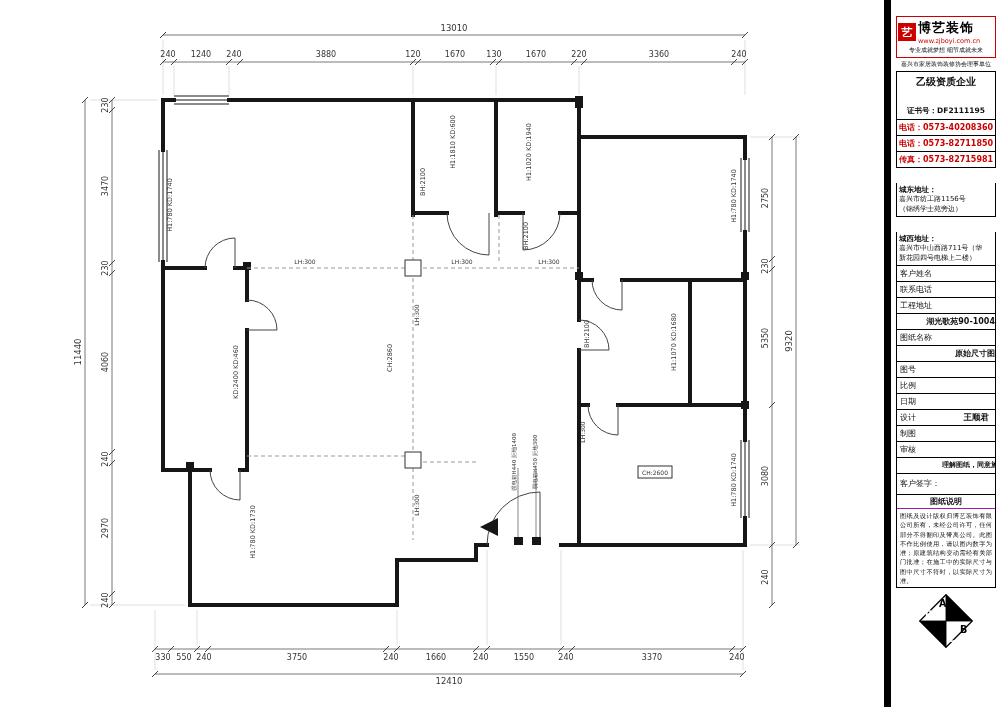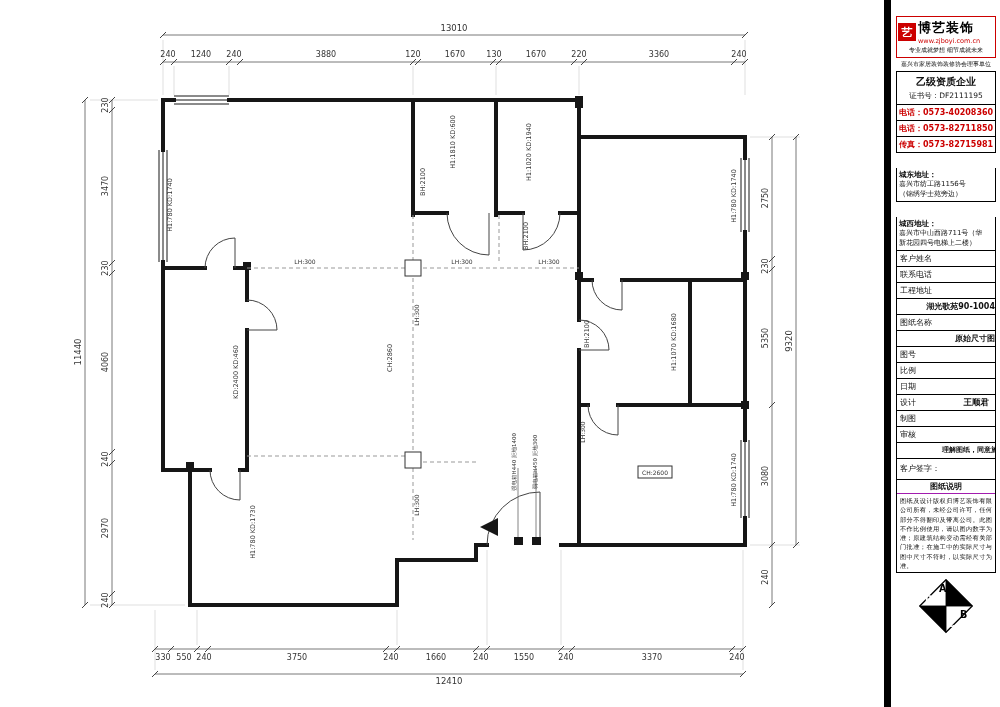--- a/index.html
+++ b/index.html
@@ -26,21 +26,21 @@
   .tb-logo{border:1px solid #c00;padding:2px 1px;}
   .tb-logo-row{display:flex;align-items:center;gap:2px;}
   .tb-mark{width:18px;height:18px;background:#c00;color:#fff;font-size:11px;font-weight:bold;
            display:flex;align-items:center;justify-content:center;flex:0 0 18px;}
   .tb-brand{color:#000000;font-weight:bold;font-size:13px;letter-spacing:1px;white-space:nowrap;}
   .tb-url{color:#c00;font-size:6.5px;}
   .tb-slogan{font-size:6px;text-align:center;margin-top:1px;}
   .tb-assoc{font-size:6px;text-align:center;padding:2px 0;}
   .tb-cert{text-align:center;padding:3px 0;}
   .tb-grade{font-weight:bold;font-size:10px;}
-  .tb-certno{font-weight:normal;font-size:7.5px;margin-top:2px;}
+  .tb-certno{font-weight:bold;font-size:7.5px;margin-top:17px;}
   .tb-contact{border:1px solid #000;border-top:none;color:#c00;font-weight:bold;
               font-size:8px;padding:2px 2px;white-space:nowrap;}
   .tb-addr{border:1px solid #000;border-top:none;padding:2px;font-size:7px;line-height:1.35;margin-top:15px;}
   .tb-addr-label{font-weight:bold;font-size:7.5px;display:block;}
   .tb-row{border:1px solid #000;border-top:none;height:15px;line-height:15px;
           padding-left:3px;font-size:8px;overflow:hidden;white-space:nowrap;}
   .tb-row.center{text-align:right;padding-left:0;font-weight:bold;}
   .tb-row.kv{display:flex;justify-content:space-between;padding-right:6px;}
   .tb-row.kv b{font-size:8.5px;}
   .tb-row.tall{height:20px;line-height:20px;}

